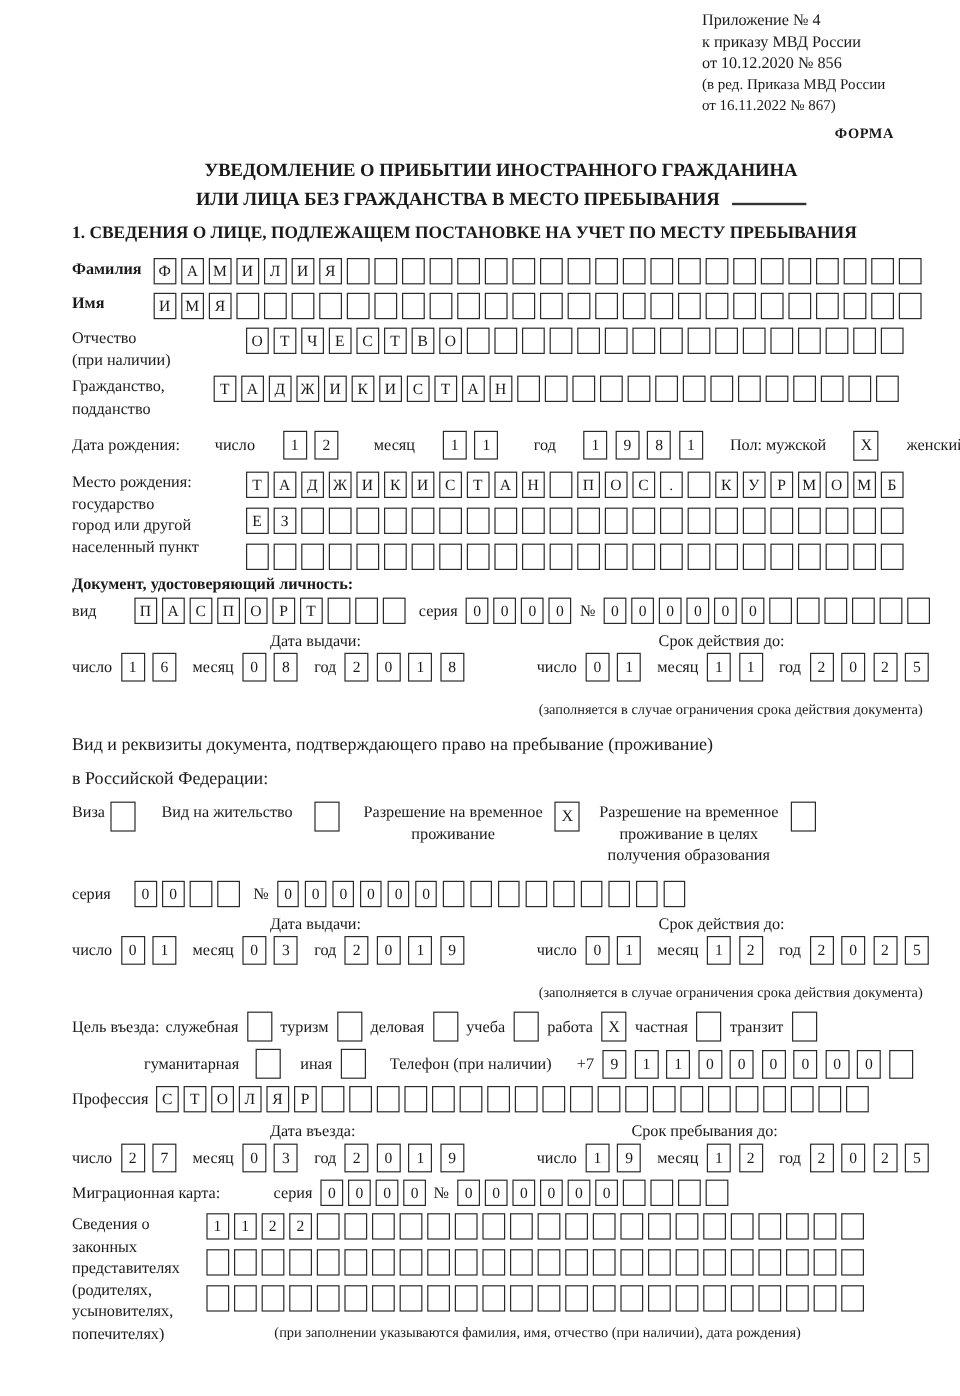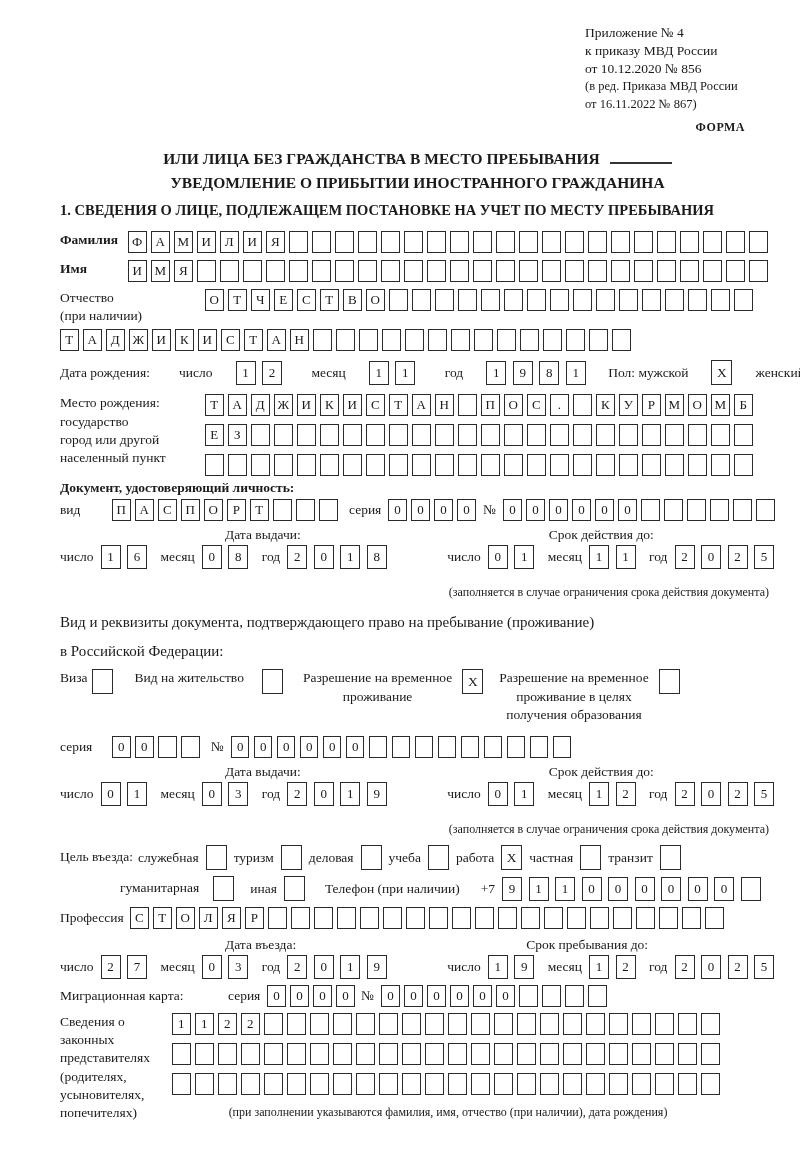--- a/index.html
+++ b/index.html
@@ -1,17 +1,17 @@
 <!DOCTYPE html>
 <html><head>
 <meta charset="utf-8">
 <style>
   html,body{margin:0;padding:0;background:#ffffff;}
   body{width:800px;height:1163px;overflow:hidden;font-family:"Liberation Serif",serif;color:#1a1a1a;}
-  .page{box-sizing:border-box;width:800px;height:834px;padding:24px 25px 0 60px;}
+  .page{box-sizing:border-box;width:800px;height:834px;padding:8px 25px 0 60px;}
 
   
   .hdr{margin-left:auto;width:190px;font-size:13.5px;line-height:1.32;}
   .hdr .rev{font-size:12.5px;margin-top:1px;}
   .forma{margin-top:8px;text-align:right;padding-right:30px;font-weight:bold;font-size:12px;letter-spacing:.5px;}
 
   .title{margin-top:12px;text-align:center;font-weight:bold;font-size:15.5px;line-height:1.5;}
   .uline{display:inline-block;width:62px;border-bottom:2px solid #333;margin-left:10px;}
 
   .sect{margin-top:8px;font-weight:bold;font-size:14.5px;}
@@ -60,22 +60,22 @@
   <div class="hdr">
     <div>Приложение № 4</div>
     <div>к приказу МВД России</div>
     <div>от 10.12.2020 № 856</div>
     <div class="rev">(в ред. Приказа МВД России</div>
     <div class="rev">от 16.11.2022 № 867)</div>
   </div>
   <div class="forma">ФОРМА</div>
 
   <div class="title">
+    <div>УВЕДОМЛЕНИЕ О ПРИБЫТИИ ИНОСТРАННОГО ГРАЖДАНИНА</div>
     <div><span>ИЛИ ЛИЦА БЕЗ ГРАЖДАНСТВА В МЕСТО ПРЕБЫВАНИЯ</span><span class="uline"></span></div>
-    <div>УВЕДОМЛЕНИЕ О ПРИБЫТИИ ИНОСТРАННОГО ГРАЖДАНИНА</div>
   </div>
 
   <div class="sect">1. СВЕДЕНИЯ О ЛИЦЕ, ПОДЛЕЖАЩЕМ ПОСТАНОВКЕ НА УЧЕТ ПО МЕСТУ ПРЕБЫВАНИЯ</div>
 
   <div class="row" style="margin-top:12px;">
     <div class="lab w68">Фамилия</div>
     <div class="strip">
         <span class="cell">Ф</span>
         <span class="cell">А</span>
         <span class="cell">М</span>
@@ -166,20 +166,22 @@
         <span class="cell"></span>
         <span class="cell"></span>
         <span class="cell"></span>
         <span class="cell"></span>
         <span class="cell"></span>
         <span class="cell"></span>
       </div>
   </div>
 
   <div class="row" style="margin-top:4px;">
+    <div class="lab w118 ml">Гражданство,
+подданство</div>
     <div class="strip">
         <span class="cell">Т</span>
         <span class="cell">А</span>
         <span class="cell">Д</span>
         <span class="cell">Ж</span>
         <span class="cell">И</span>
         <span class="cell">К</span>
         <span class="cell">И</span>
         <span class="cell">С</span>
         <span class="cell">Т</span>

